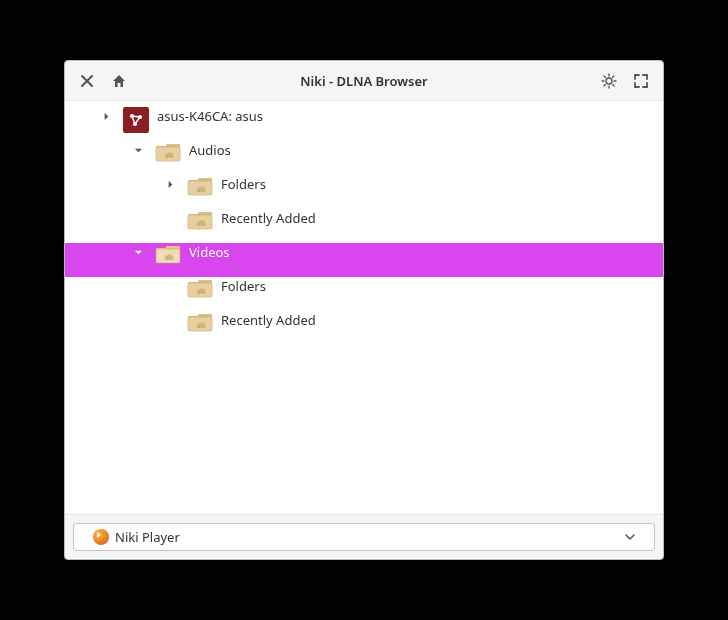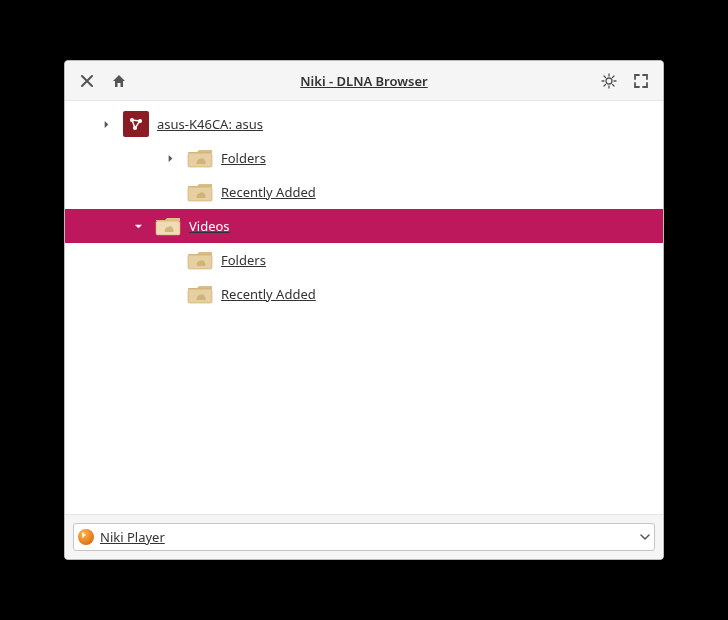--- a/index.html
+++ b/index.html
@@ -8,21 +8,20 @@
     position: absolute;
     left: 64px; top: 60px;
     width: 600px; height: 500px;
     background: #f5f5f5;
     border: 1px solid #bbb;
     border-radius: 4px;
     box-shadow: 0 10px 40px rgba(0,0,0,0.6);
     display: flex;
     flex-direction: column;
     overflow: hidden;
-    text-decoration: underline;
   }
   .titlebar {
     height: 40px;
     display: flex;
     align-items: center;
     padding: 0 8px;
     background: #f5f5f5;
     border-bottom: 1px solid #e5e5e5;
     gap: 4px;
   }
@@ -42,27 +41,26 @@
   }
   .icon-btn svg { width: 16px; height: 16px; }
   .tree {
     flex: 1;
     background: #fff;
     overflow: auto;
     padding-top: 6px;
   }
   .row {
     display: flex;
-    align-items: center;
     height: 34px;
     gap: 8px;
     padding-right: 18px;
     cursor: default;
   }
-  .row.selected { background: #be185d; color: #fff; }
+  .row.selected { background: #d946ef; color: #fff; }
   .expander {
     width: 18px; height: 18px;
     display: flex; align-items: center; justify-content: center;
     color: #555;
   }
   .row.selected .expander { color: #fff; }
   .expander svg { width: 9px; height: 9px; }
   .node-icon {
     width: 26px; height: 22px;
     display: flex; align-items: center; justify-content: center;
@@ -88,21 +86,21 @@
     border-top: 1px solid #e5e5e5;
     background: #f5f5f5;
   }
   .combo {
     display: flex;
     align-items: center;
     height: 28px;
     background: #fff;
     border: 1px solid #c5c5c5;
     border-radius: 3px;
-    padding: 0 4px;
+    padding: 0 19px;
     gap: 6px;
   }
   .combo .app-icon {
     width: 16px; height: 16px;
     border-radius: 50%;
     background: radial-gradient(circle at 35% 30%, #ffb347, #e67e22 60%, #b85c12);
     position: relative;
   }
   .combo .app-icon::after {
     content: "";
@@ -169,20 +167,36 @@
           <svg viewBox="0 0 18 18">
     <circle cx="5" cy="5" r="2.1" fill="#fff"></circle>
     <circle cx="13" cy="6" r="2.1" fill="#fff"></circle>
     <circle cx="8" cy="13" r="2.1" fill="#fff"></circle>
     <path d="M5 5 L13 6 L8 13 Z" fill="none" stroke="#fff" stroke-width="1.4"></path>
   </svg>
         </span>
         <span class="label">asus-K46CA: asus</span>
       </div>
       <div class="row">
+        <span class="spacer" style="width:56px"></span>
+        <span class="expander">
+          <svg viewBox="0 0 10 10">
+            <path d="M1 3 L5 7 L9 3 Z" fill="currentColor"></path>
+          </svg>
+        </span>
+        <span class="node-icon">
+          <svg class="folder-svg" viewBox="0 0 26 22">
+    <path d="M1 5 L10 5 L12 3 L25 3 L25 6 L1 6 Z" fill="#d9bd86"></path>
+    <rect x="1" y="6" width="24" height="14" rx="1.5" fill="#e6cfa0" stroke="#c9a86a" stroke-width="0.6"></rect>
+    <path d="M10 17 a3.5 3.5 0 0 1 3 -5 a3 3 0 0 1 5 2 a2 2 0 0 1 0 3 z" fill="#c9a86a" opacity="0.75"></path>
+  </svg>
+        </span>
+        <span class="label">Audios</span>
+      </div>
+      <div class="row">
         <span class="spacer" style="width:88px"></span>
         <span class="expander">
           <svg viewBox="0 0 10 10">
             <path d="M3 1 L7 5 L3 9 Z" fill="currentColor"></path>
           </svg>
         </span>
         <span class="node-icon">
           <svg class="folder-svg" viewBox="0 0 26 22">
     <path d="M1 5 L10 5 L12 3 L25 3 L25 6 L1 6 Z" fill="#d9bd86"></path>
     <rect x="1" y="6" width="24" height="14" rx="1.5" fill="#e6cfa0" stroke="#c9a86a" stroke-width="0.6"></rect>

